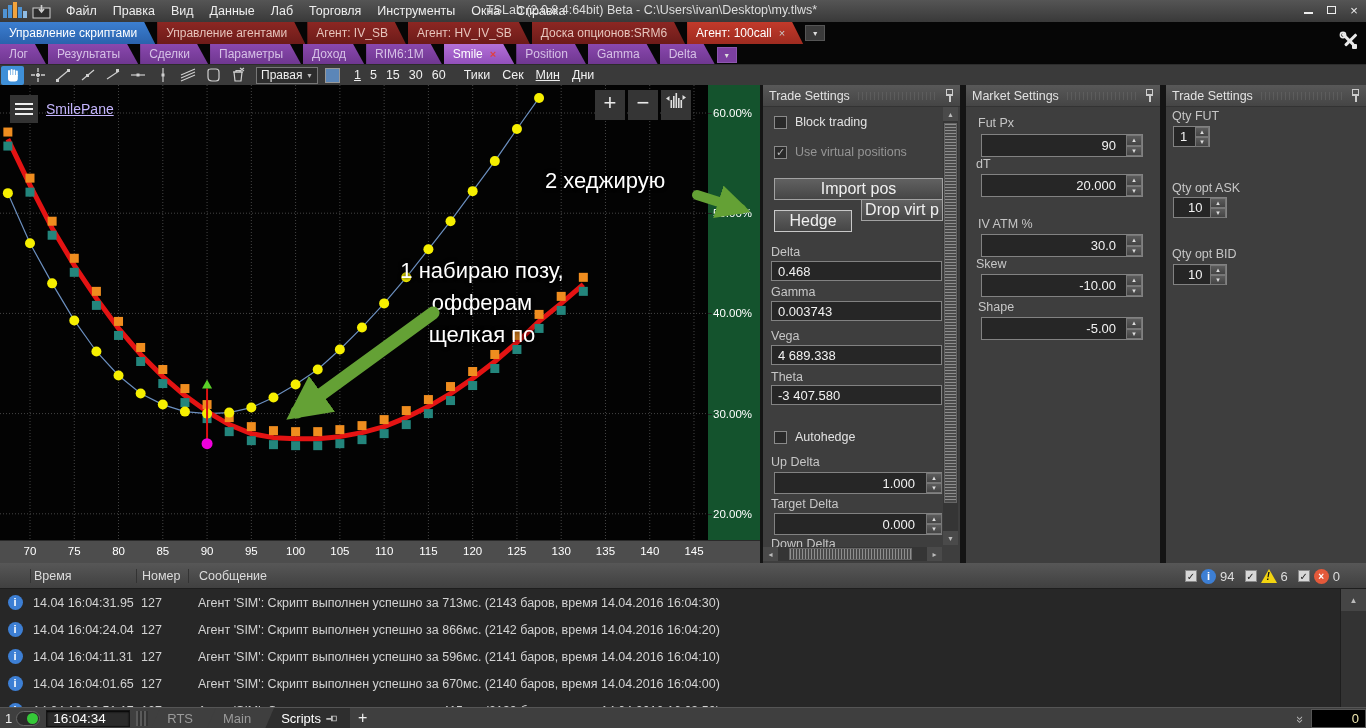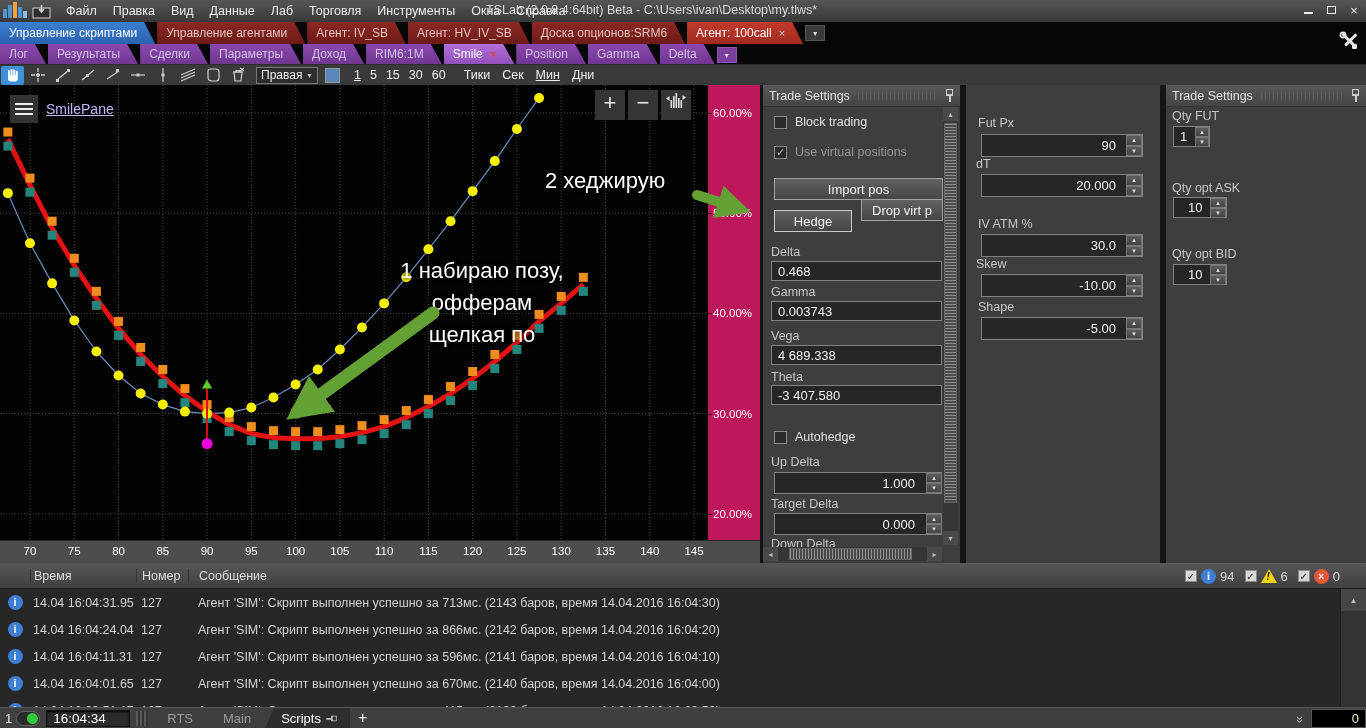--- a/index.html
+++ b/index.html
@@ -47,21 +47,21 @@
     display:flex;align-items:center;justify-content:space-between;padding:0 4px;font-size:12px;color:#eee;}
   .side-select .ar{font-size:7px;color:#bbb;}
   .color-swatch{width:15px;height:15px;background:#5b86b8;border:1px solid #999;margin-left:7px;}
   .tf-group{display:flex;gap:9px;margin-left:14px;color:#f0f0f0;}
   .unit-group{display:flex;gap:12px;margin-left:18px;color:#f0f0f0;}
   .tf.active,.unit.active{text-decoration:underline;}
 
   
   .main{position:absolute;left:0;top:85px;width:1366px;height:478px;background:#141414;}
   #plot{position:absolute;left:0;top:0;background:#030303;}
-  .yaxis{position:absolute;left:708px;top:0;width:52px;height:455px;background:#be185d;padding-left:32px;}
+  .yaxis{position:absolute;left:708px;top:0;width:52px;height:455px;background:#14532d;padding-left:32px;}
   .ylab{position:absolute;left:5px;font-size:11.5px;color:#fff;}
   .ytick{position:absolute;left:0;width:4px;height:1px;background:#222;}
   .xaxis{position:absolute;left:0;top:455px;width:708px;height:23px;background:#4d4d4d;border-top:1px solid #2a2a2a;}
   .xlab{position:absolute;top:4px;width:30px;text-align:center;font-size:11.5px;color:#fff;}
   .corner{position:absolute;left:708px;top:455px;width:52px;height:23px;background:#4d4d4d;border-top:1px solid #2a2a2a;}
   .pane-label{position:absolute;left:10px;top:10px;display:flex;align-items:center;}
   .burger{width:28px;height:28px;background:#333;display:flex;flex-direction:column;justify-content:center;gap:3px;padding:0 5px;}
   .burger i{display:block;height:2px;background:#eee;}
   .pane-name{margin-left:8px;font-size:14px;color:#c4b5fd;text-decoration:underline;}
   .zoom-btns{position:absolute;left:595px;top:5px;display:flex;gap:3px;}
@@ -80,21 +80,21 @@
   .pin i{position:absolute;left:1px;top:0;width:7px;height:7px;border:1.5px solid #ccc;border-bottom:2.5px solid #ccc;}
   .pin em{position:absolute;left:4px;top:7px;width:1.5px;height:6px;background:#ccc;}
   .plabel{position:absolute;color:#c6c6c6;}
   .pfield{position:absolute;background:#262626;border:1px solid #828282;color:#f2f2f2;
     display:flex;align-items:center;padding:0 6px;font-size:13px;}
   .pfield.right{justify-content:flex-end;padding-right:26px;}
   .spin{position:absolute;width:16px;display:flex;flex-direction:column;}
   .spin span{flex:1;background:linear-gradient(#5c5c5c,#444);border:1px solid #777;font-size:7px;color:#ddd;
     display:flex;align-items:center;justify-content:center;}
   .pbtn{position:absolute;background:linear-gradient(#616161,#464646);border:1px solid #a2a2a2;color:#f0f0f0;
-    display:flex;align-items:center;justify-content:center;font-size:13px;overflow:hidden;white-space:nowrap;}
+    display:flex;align-items:center;justify-content:center;font-size:16px;overflow:hidden;white-space:nowrap;}
   .cbrow{position:absolute;display:flex;align-items:center;gap:8px;}
   .cb{width:13px;height:13px;background:#2a2a2a;border:1px solid #8a8a8a;font-size:11px;line-height:11px;
     color:#b5b5b5;text-align:center;}
   .cbrow.disabled{color:#959595;}
   .cbrow .cblabel{color:#e2e2e2;}
   .cbrow.disabled .cblabel{color:#959595;}
   .vscroll{position:absolute;right:2px;top:22px;bottom:18px;width:15px;background:#353535;}
   .vscroll .thumb{position:absolute;left:1px;right:1px;top:16px;bottom:42px;
     background:repeating-linear-gradient(#8f8f8f 0 1px,#4a4a4a 1px 3px);border:1px solid #666;}
   .sbtn{position:absolute;left:0;right:0;height:14px;background:#4a4a4a;color:#bbb;font-size:7px;
@@ -581,20 +581,28 @@
         <span class="sbtn" style="bottom:0;">▼</span>
       </div>
       <div class="hscroll">
         <span class="hsb">◂</span>
         <span class="thumb"></span>
         <span class="hsb r">▸</span>
       </div>
     </div>
 
     <div class="panel" style="left:963px;width:197px;">
+      <div class="phead">
+        <span>Market Settings</span>
+        <span class="dots"></span>
+        <span class="pin">
+            <i></i>
+            <em></em>
+          </span>
+      </div>
       <div class="plabel" style="left:12px;top:31px;">Fut Px</div>
       <div class="pfield right" style="left:15px;top:49px;width:162px;height:23px;">90</div>
       <div class="spin" style="left:160px;top:50px;height:21px;">
         <span>▴</span>
           <span>▾</span>
       </div>
       <div class="plabel" style="left:10px;top:72px;">dT</div>
       <div class="pfield right" style="left:15px;top:89px;width:162px;height:23px;">20.000</div>
       <div class="spin" style="left:160px;top:90px;height:21px;">
         <span>▴</span>

